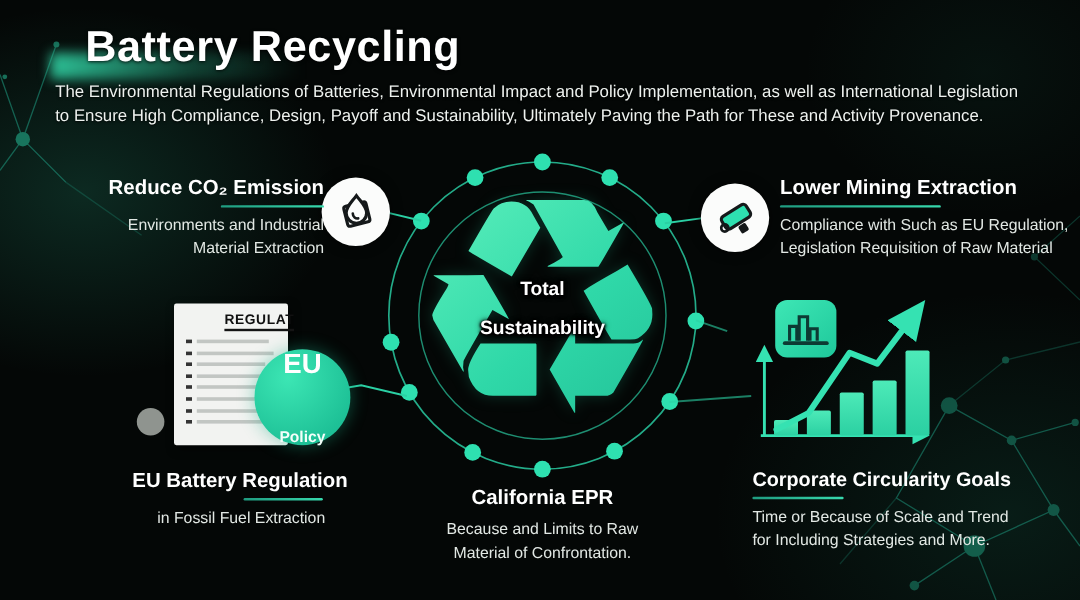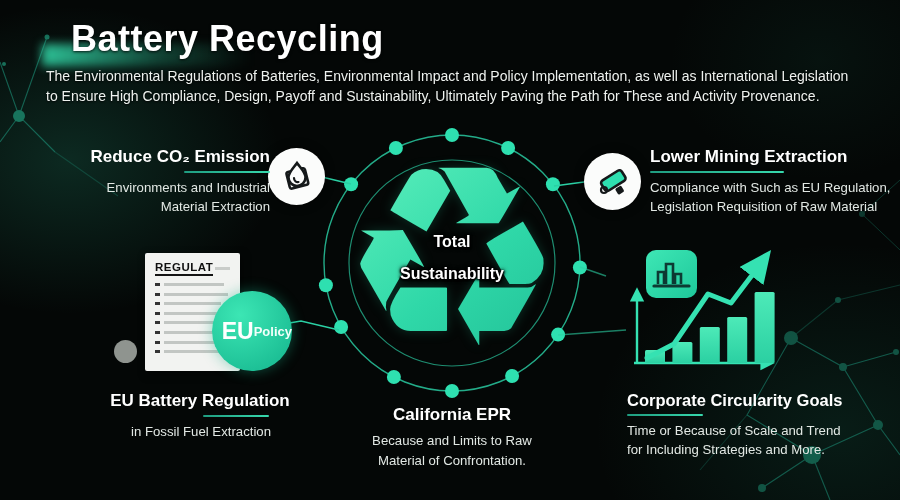--- a/index.html
+++ b/index.html
@@ -54,30 +54,30 @@
     filter:drop-shadow(0 0 6px rgba(30,180,140,0.25));user-select:none;}
   .hub-label{position:absolute;left:0;top:0;width:100%;height:100%;z-index:4;
     display:flex;flex-direction:column;align-items:center;justify-content:center;gap:14px;}
   .hub-label span{font-size:16px;font-weight:bold;color:#fff;
     text-shadow:0 0 5px #000,0 0 3px #000,1px 1px 2px #000,-1px 1px 2px #000;}
   
   .paper{position:absolute;left:145px;top:253px;width:95px;height:118px;background:#f2f3f1;
     border-radius:2px;z-index:3;padding:8px 10px;box-sizing:border-box;box-shadow:2px 3px 8px rgba(0,0,0,0.5);}
   .paper-head{display:flex;align-items:center;justify-content:space-between;margin-bottom:7px;}
   .paper-head .doc-title{font-size:11.5px;font-weight:800;color:#101010;letter-spacing:0.5px;
-    border-bottom:2px solid #141414;padding-bottom:1px;}
+    border-bottom:2px solid #141414;padding-bottom:1px;margin-left:32px;}
   .paper-head .doc-dash{width:15px;height:3px;background:#c9ccc9;}
   .paper-row{display:flex;align-items:center;margin-bottom:6.6px;}
   .paper-tick{width:5px;height:3px;background:#343434;margin-right:4px;flex:none;}
   .paper-line{height:3px;background:#c2c6c3;flex:1;}
   .gray-dot{position:absolute;left:114px;top:340px;width:23px;height:23px;border-radius:50%;
     background:#8f948f;z-index:2;}
   .eu-badge{position:absolute;left:212px;top:291px;width:80px;height:80px;border-radius:50%;z-index:4;
     background:radial-gradient(circle at 35% 30%,#3ce6b4,#1dc096 75%);
-    display:flex;flex-direction:row;align-items:center;justify-content:flex-end;
+    display:flex;flex-direction:column;align-items:center;justify-content:space-between;
     box-shadow:0 0 14px rgba(25,170,130,0.45);}
   .eu-badge .b1{font-size:23px;font-weight:bold;color:#fff;line-height:24px;}
   .eu-badge .b2{font-size:13px;font-weight:bold;color:#f2fffa;line-height:15px;}
   
 </style>
 </head>
 <body>
 
 <div class="stage">
 

